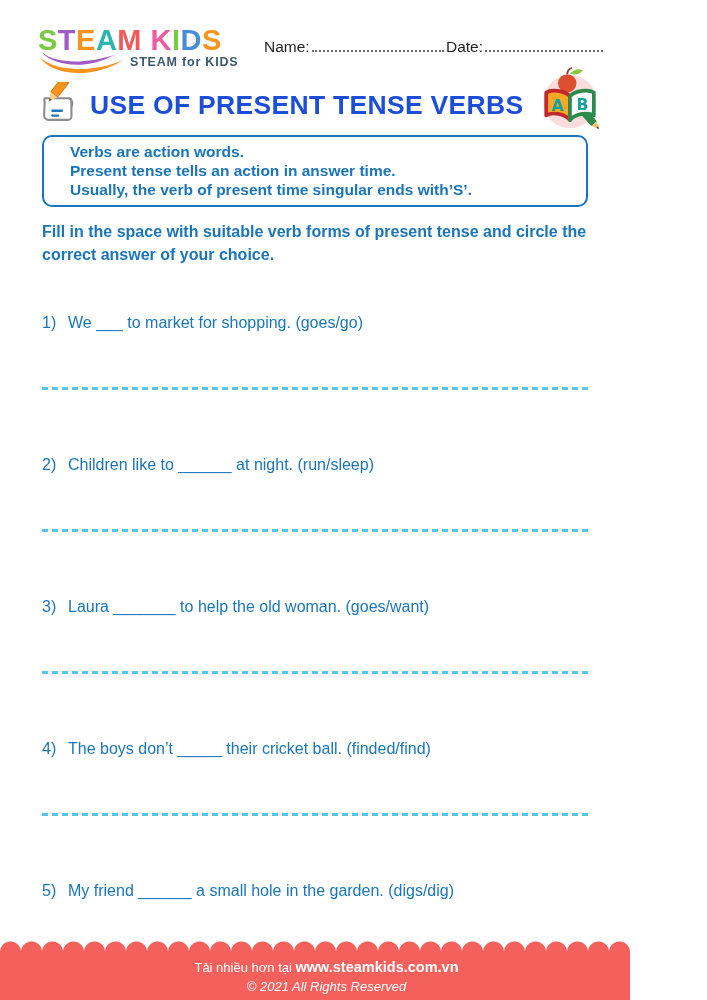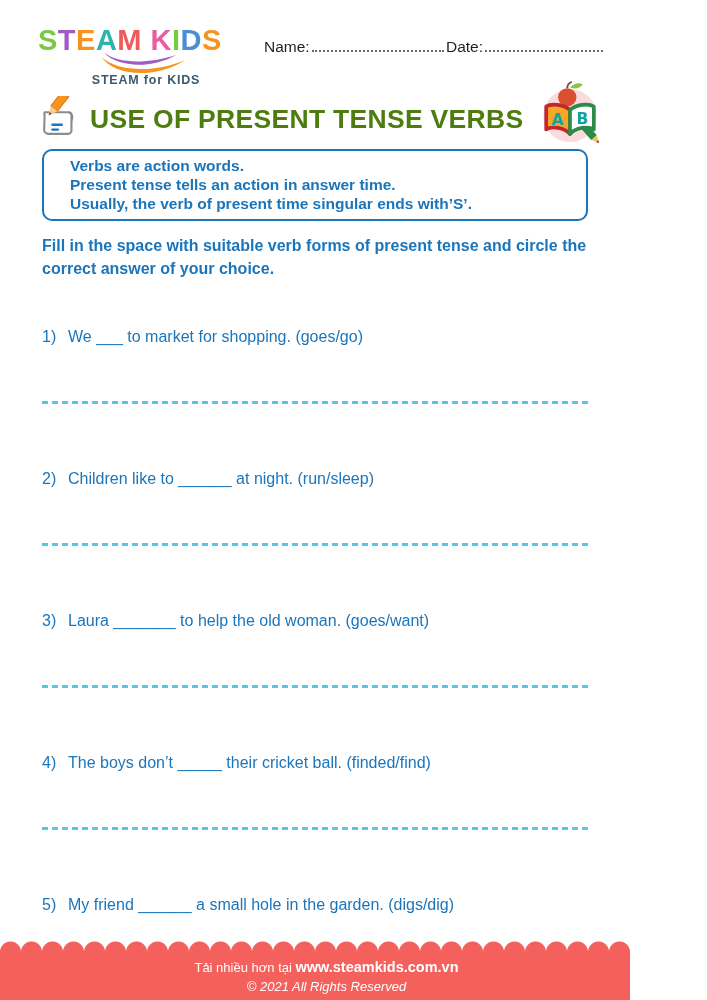--- a/index.html
+++ b/index.html
@@ -10,34 +10,34 @@
     font-family: "Liberation Sans", sans-serif;
     position: relative;
     overflow: hidden;
   }
   .page { width: 630px; height: 1000px; position: relative; }
 
   
   .header { display: flex; align-items: flex-start; padding: 26px 27px 0 38px; }
   .logo { width: 212px; flex: none; }
   .logo-word { font-size: 29px; font-weight: 900; letter-spacing: 0.5px; line-height: 1; white-space: nowrap; }
-  .logo-bottom { display: flex; align-items: center; margin-top: -4px; flex-direction: column; }
+  .logo-bottom { display: flex; align-items: center; margin-top: -4px; }
   .logo-swoosh { width: 88px; height: 22px; flex: none; }
   .logo-tagline { font-size: 12.5px; font-weight: 800; color: #3C5A6E; letter-spacing: 0.8px; margin-left: 4px; white-space: nowrap; }
 
   .name-date { flex: 1; display: flex; align-items: baseline; margin-top: 12px; margin-left: 14px; gap: 2px; }
   .nd-label { font-size: 15.5px; color: #231F20; font-weight: 500; flex: none; }
   .dash-line { border-bottom: 2px dotted #6b6b6b; height: 13px; }
   .name-line { flex: 1; }
   .date-line { width: 118px; flex: none; }
 
   
   .title-row { display: flex; align-items: center; padding: 6px 27px 0 36px; }
   .pencil-note-icon { width: 46px; height: 46px; flex: none; margin-right: 8px; }
-  .page-title { color: #4d7c0f; font-size: 26.5px; font-weight: 900; letter-spacing: 0.3px; flex: 1; white-space: nowrap; }
+  .page-title { color: #1d4ed8; font-size: 26.5px; font-weight: 900; letter-spacing: 0.3px; flex: 1; white-space: nowrap; }
   .book-icon { width: 66px; height: 66px; flex: none; margin-top: -14px; }
 
   
   .info-box {
     margin: 4px 42px 0 42px;
     border: 2px solid #1B75BB;
     border-radius: 10px;
     padding: 5px 11px 6px 26px;
   }
   .info-line { color: #1B75BB; font-size: 15.5px; font-weight: bold; line-height: 19px; }

